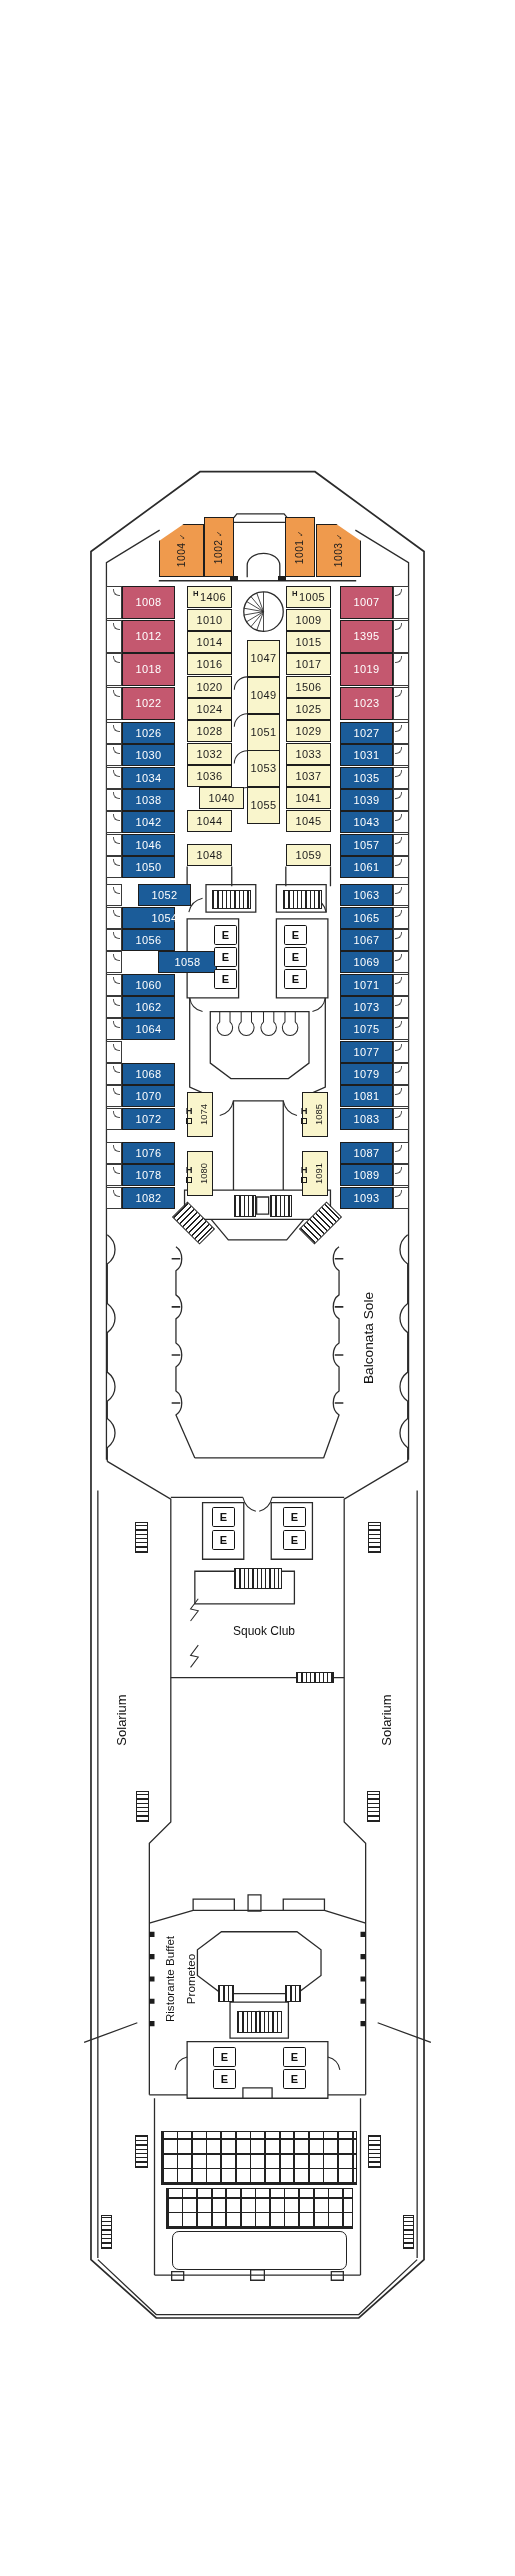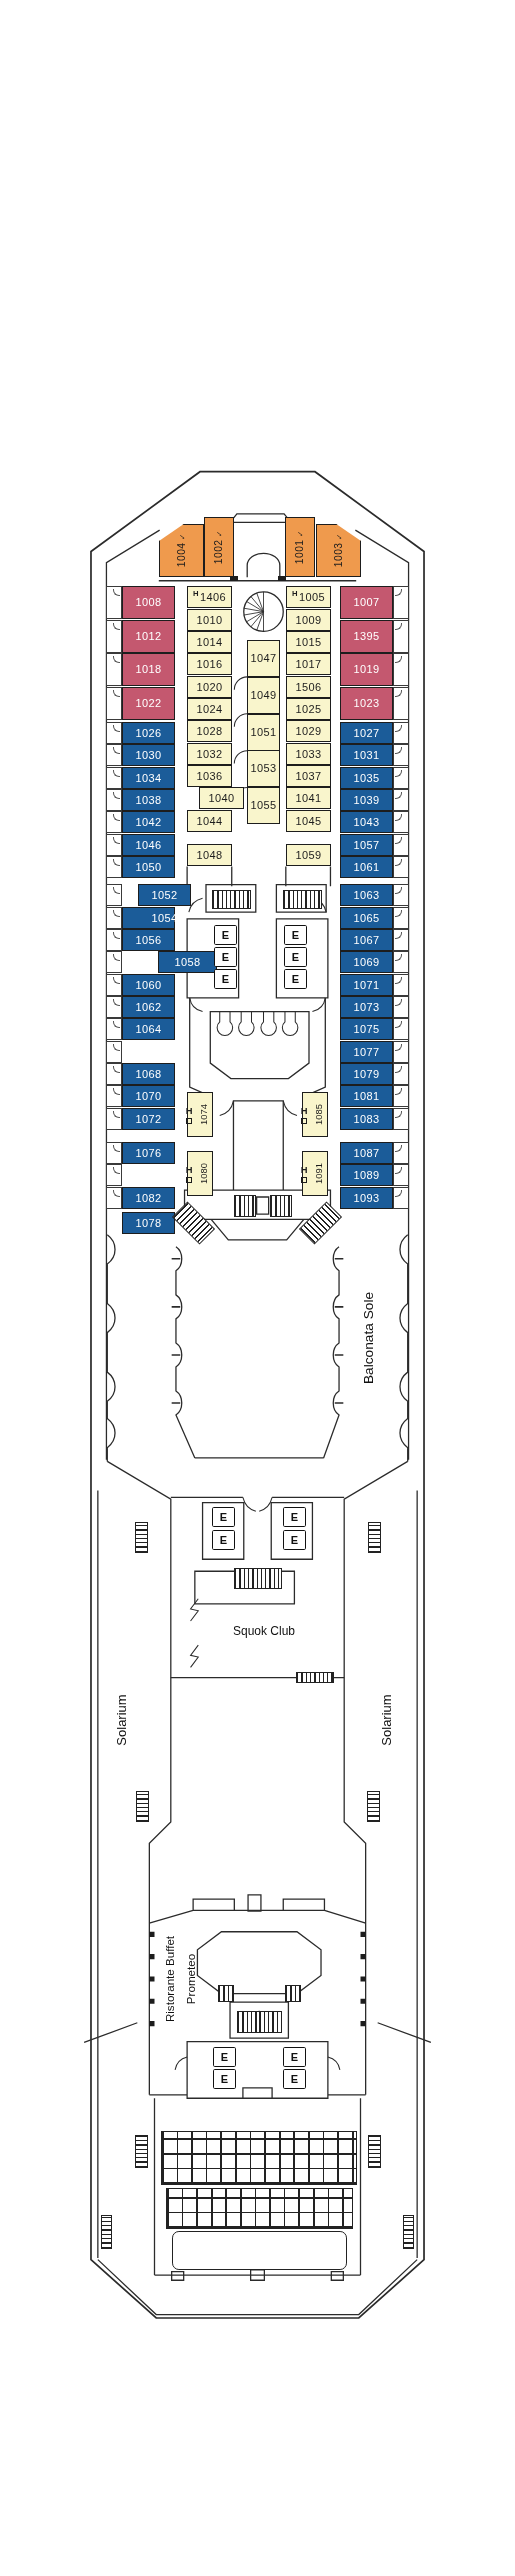--- a/index.html
+++ b/index.html
@@ -374,21 +374,21 @@
       </div>
       <div class="bcell l" style="left: 106px; top: 1108px; width: 15.5px; height: 22px;">
         <i></i>
       </div>
       <div class="cab balcony" style="left: 122px; top: 1142px; width: 53px; height: 22px;">
         <span>1076</span>
       </div>
       <div class="bcell l" style="left: 106px; top: 1142px; width: 15.5px; height: 22px;">
         <i></i>
       </div>
-      <div class="cab balcony" style="left: 122px; top: 1164px; width: 53px; height: 22px; margin-top: 48px;">
+      <div class="cab balcony" style="left: 122px; top: 1164px; width: 53px; height: 22px;">
         <span>1078</span>
       </div>
       <div class="bcell l" style="left: 106px; top: 1164px; width: 15.5px; height: 22px;">
         <i></i>
       </div>
       <div class="cab balcony" style="left: 122px; top: 1187px; width: 53px; height: 22px;">
         <span>1082</span>
       </div>
       <div class="bcell l" style="left: 106px; top: 1187px; width: 15.5px; height: 22px;">
         <i></i>

